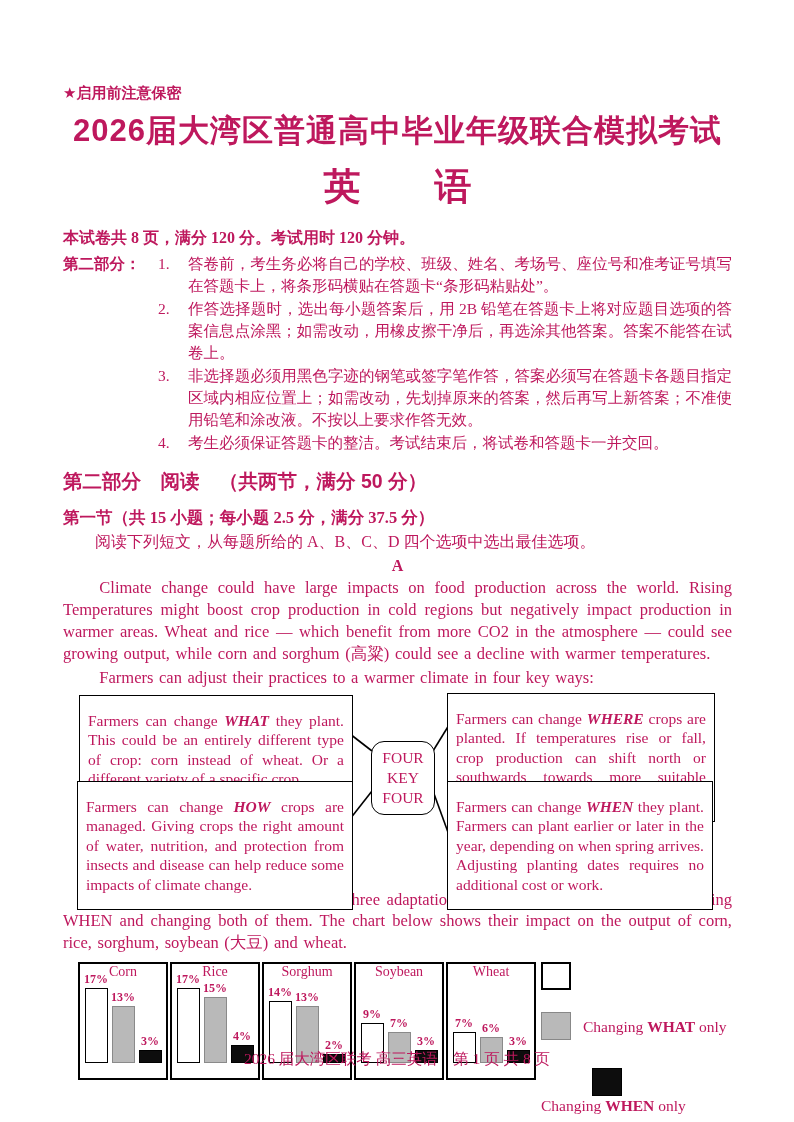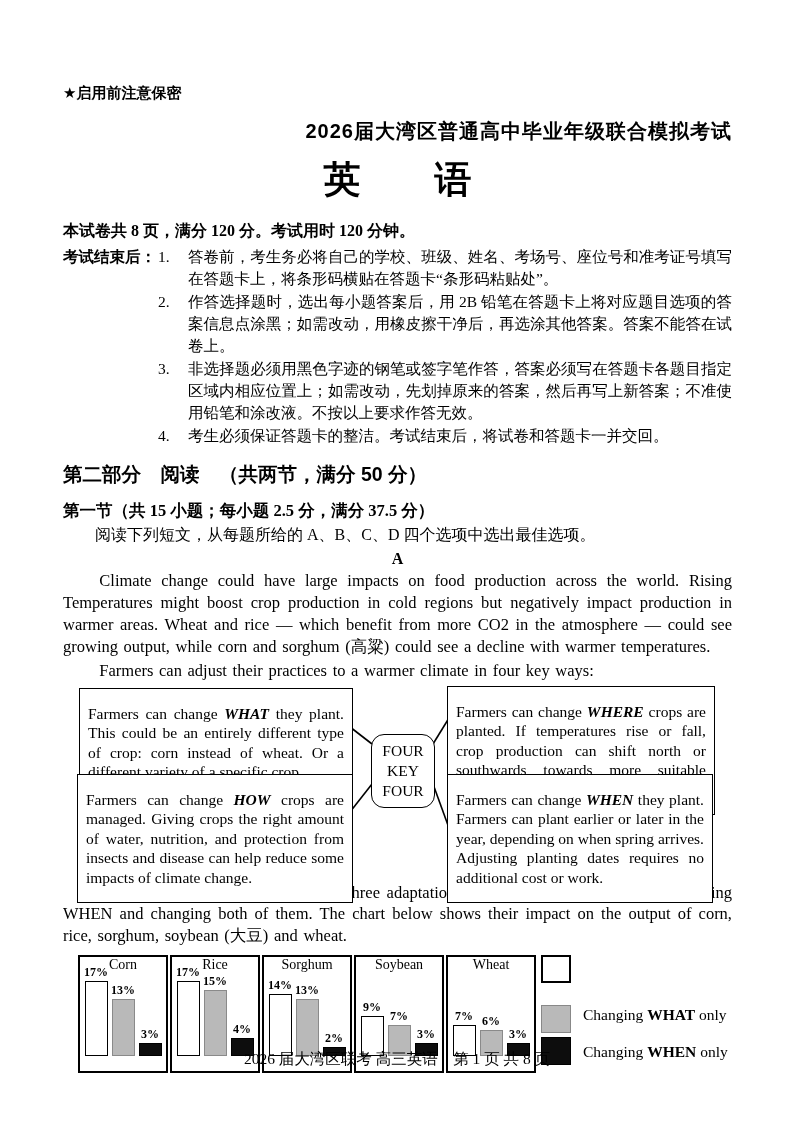--- a/index.html
+++ b/index.html
@@ -1,20 +1,20 @@
 <!DOCTYPE html>
 <html><head>
 <meta charset="utf-8">
 <style>
   html,body{margin:0;padding:0;background:#e8e8e8;}
   .page{position:relative;width:794px;height:1122px;background:#ffffff;margin:0 auto;
-        font-family:"Liberation Serif","DejaVu Serif",serif;color:#000000;overflow:hidden;}
+        font-family:"Liberation Serif","DejaVu Serif",serif;color:#be185d;overflow:hidden;}
   .content{position:absolute;left:63px;top:0;width:669px;}
   .secrecy{margin-top:84px;font-size:15px;font-weight:bold;font-family:"Liberation Sans","DejaVu Sans",sans-serif;}
-  .exam-title{margin:15px 0 0;text-align:right;font-size:20px;font-weight:bold;
+  .exam-title{margin:7px 0 0;text-align:center;font-size:31px;font-weight:bold;
               font-family:"Liberation Sans","DejaVu Sans",sans-serif;letter-spacing:1px;}
   .subject-title{margin:10px 0 0;text-align:center;font-size:37px;font-weight:bold;
                  font-family:"Liberation Sans","DejaVu Sans",sans-serif;}
   .exam-info{margin:16px 0 0;font-size:16px;font-weight:bold;}
   .notes{display:flex;margin-top:4px;font-size:15.5px;line-height:1.44;}
   .notes-label{flex:none;font-weight:bold;width:95px;}
   .notes-items{flex:1;}
   .note-item{display:flex;}
   .note-num{flex:none;width:30px;}
   .note-text{flex:1;text-align:justify;}
@@ -47,38 +47,38 @@
   .bar-s2{background:#0d0d0d;border:1px solid #000;}
   .legend{position:absolute;left:478px;top:0;width:192px;}
   .legend-entry{position:absolute;left:0;display:flex;}
   .legend-swatch{flex:none;width:30px;height:28px;margin-right:12px;box-sizing:border-box;}
   .sw-0{background:#ffffff;border:2px solid #000;}
   .sw-1{background:#b9b9b9;border:1px solid #888;}
   .sw-2{background:#0d0d0d;border:1px solid #000;}
   .legend-text{font-size:15.5px;line-height:1.25;}
   .legend-text b{font-weight:bold;}
   .le-0{top:0;}
-  .le-1{top:50px;align-items:flex-start;}
-  .le-2{top:82px;align-items:center;}
+  .le-1{top:50px;align-items:center;}
+  .le-2{top:106px;align-items:center;flex-direction:column;}
   .footer{position:absolute;left:0;bottom:52px;width:100%;text-align:center;font-size:15.5px;}
 </style>
 </head>
 <body>
 
 <div class="page">
   <div class="content">
 
     <div class="secrecy">★启用前注意保密</div>
     <div class="exam-title">2026届大湾区普通高中毕业年级联合模拟考试</div>
     <div class="subject-title">英　　语</div>
 
     <div class="exam-info">本试卷共 8 页，满分 120 分。考试用时 120 分钟。</div>
 
     <div class="notes">
-      <div class="notes-label">考试结束后：</div>
+      <div class="notes-label">第二部分：</div>
       <div class="notes-items">
         <div class="note-item">
           <span class="note-num">1.</span>
           <div class="note-text">答卷前，考生务必将自己的学校、班级、姓名、考场号、座位号和准考证号填写在答题卡上，将条形码横贴在答题卡“条形码粘贴处”。</div>
         </div>
         <div class="note-item">
           <span class="note-num">2.</span>
           <div class="note-text">作答选择题时，选出每小题答案后，用 2B 铅笔在答题卡上将对应题目选项的答案信息点涂黑；如需改动，用橡皮擦干净后，再选涂其他答案。答案不能答在试卷上。</div>
         </div>
         <div class="note-item">

